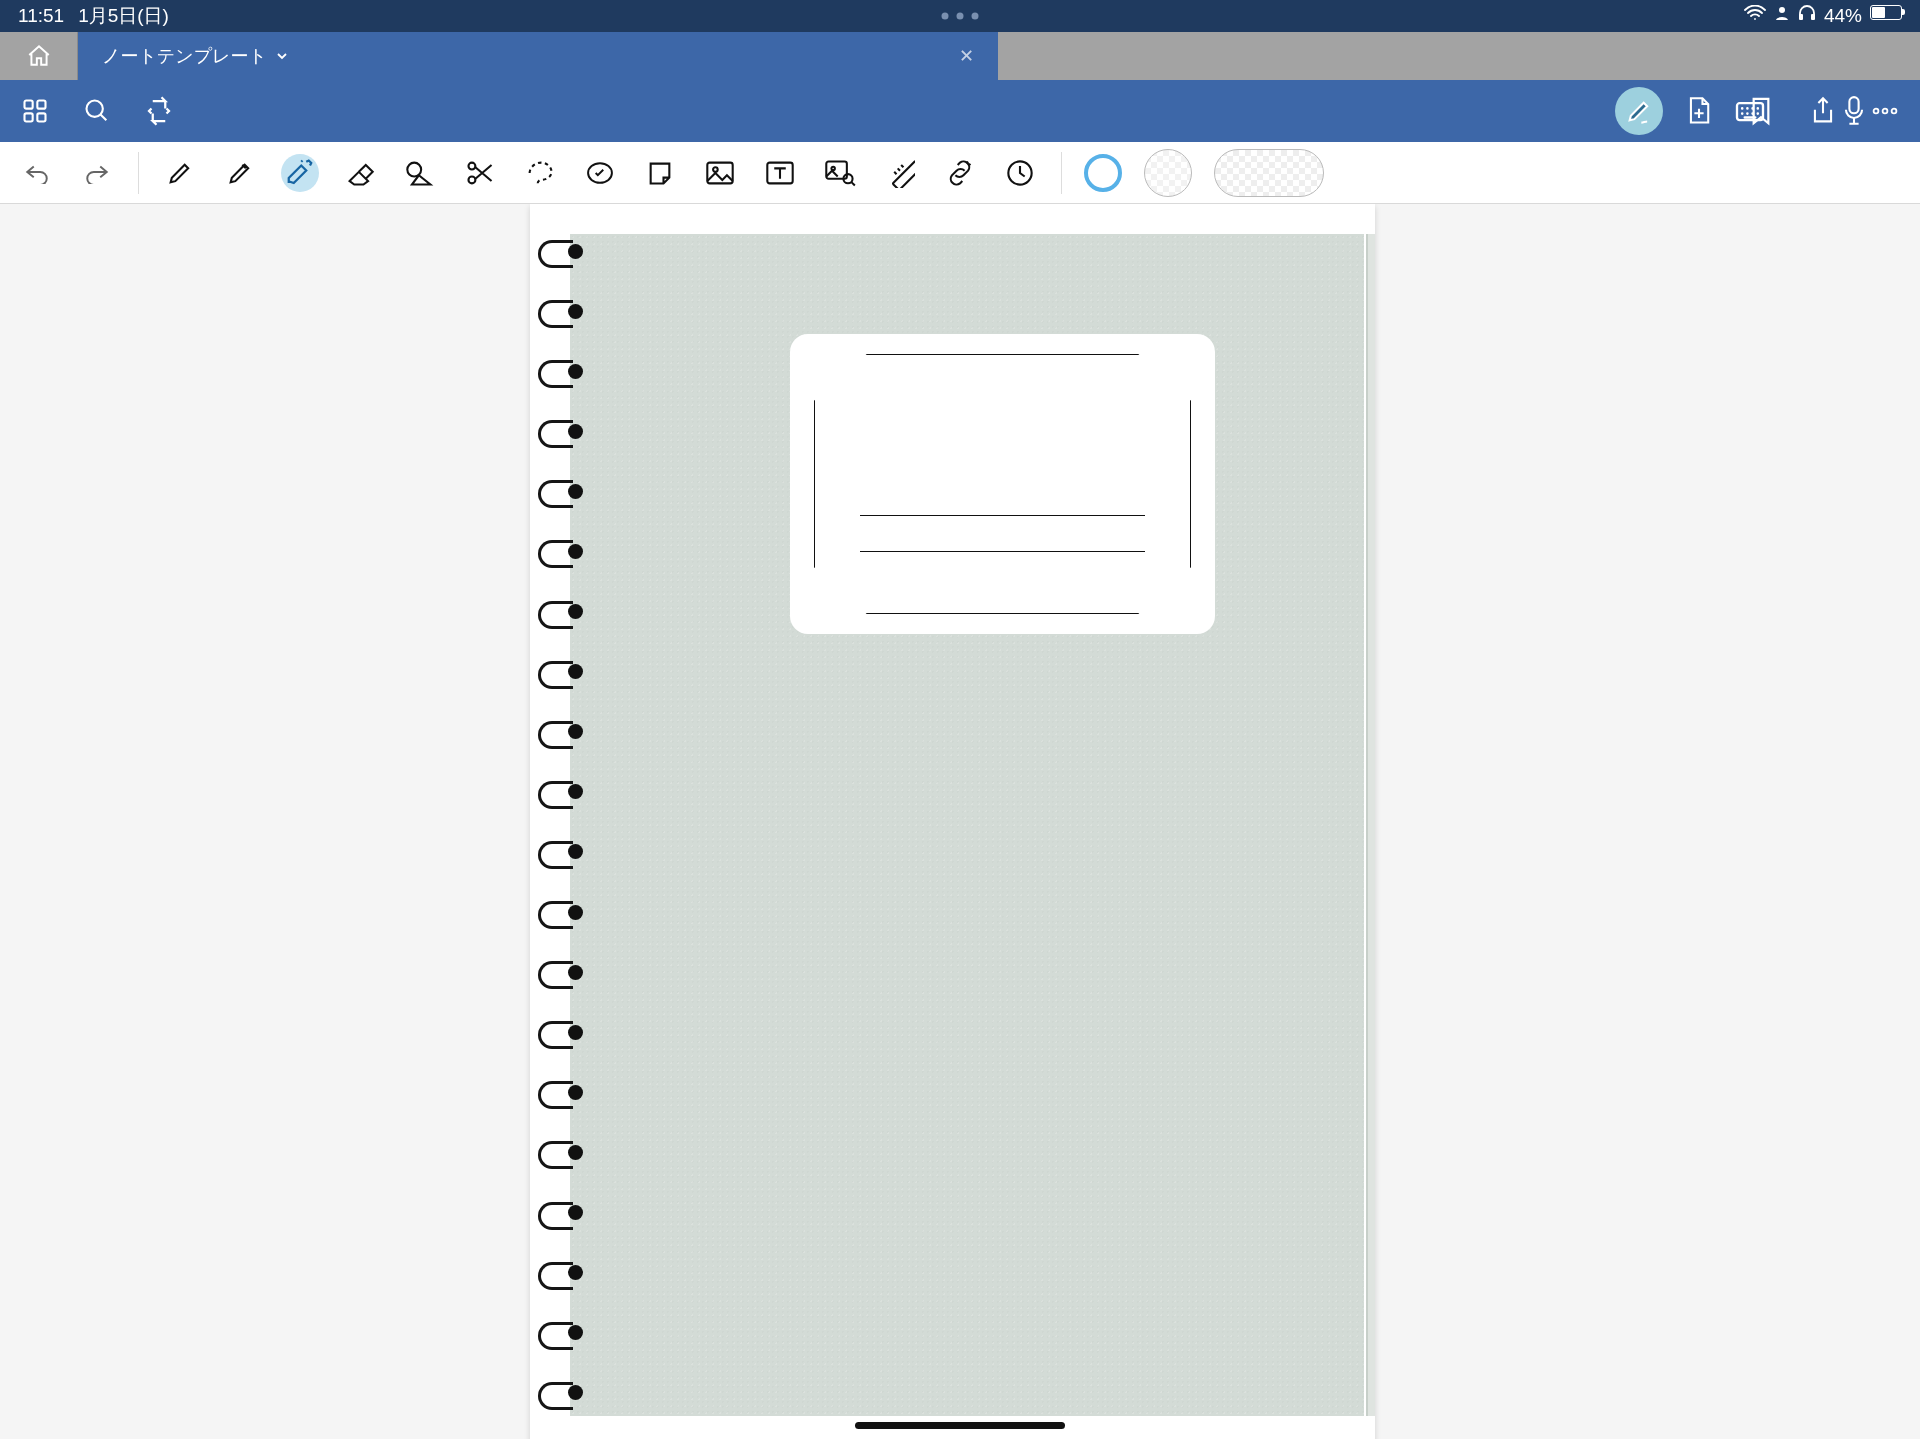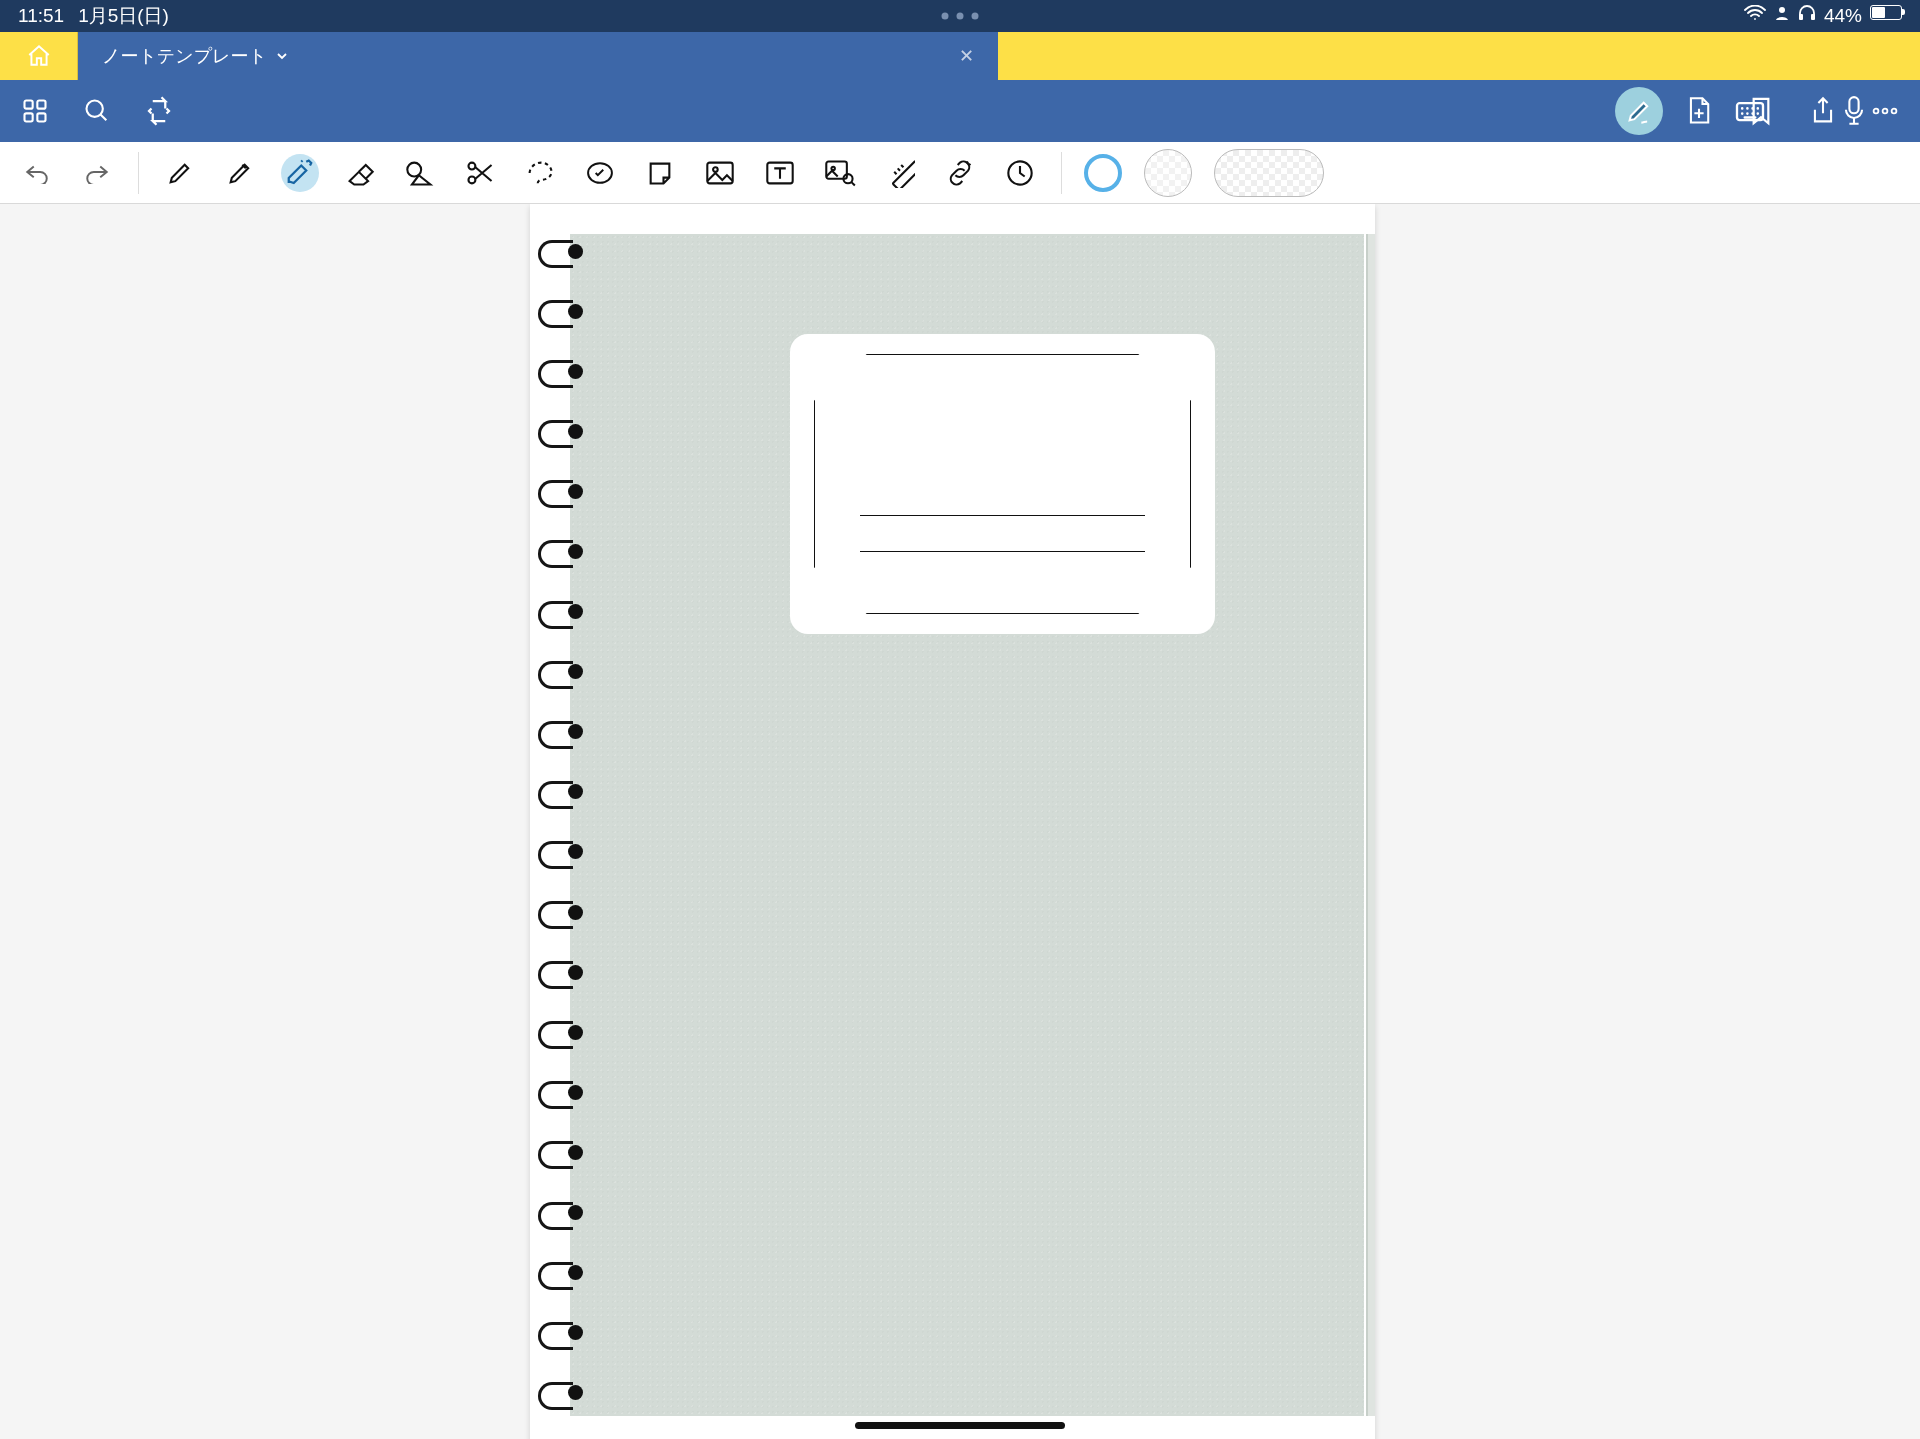--- a/index.html
+++ b/index.html
@@ -44,21 +44,21 @@
     width: 3px; height: 6px; background: #fff; border-radius: 0 2px 2px 0;
   }
   .battery .lvl {
     position: absolute; left: 1px; top: 1px; bottom: 1px;
     width: 44%; background: #fff; border-radius: 1px;
   }
 
   
   .tab-bar {
     height: 48px;
-    background: #fde047;
+    background: #a3a3a3;
     display: flex;
     align-items: center;
   }
   .home-btn {
     width: 78px; height: 100%;
     display: flex; align-items: center; justify-content: center;
     border-right: 1px solid rgba(0,0,0,0.15);
   }
   .tab {
     height: 100%;

